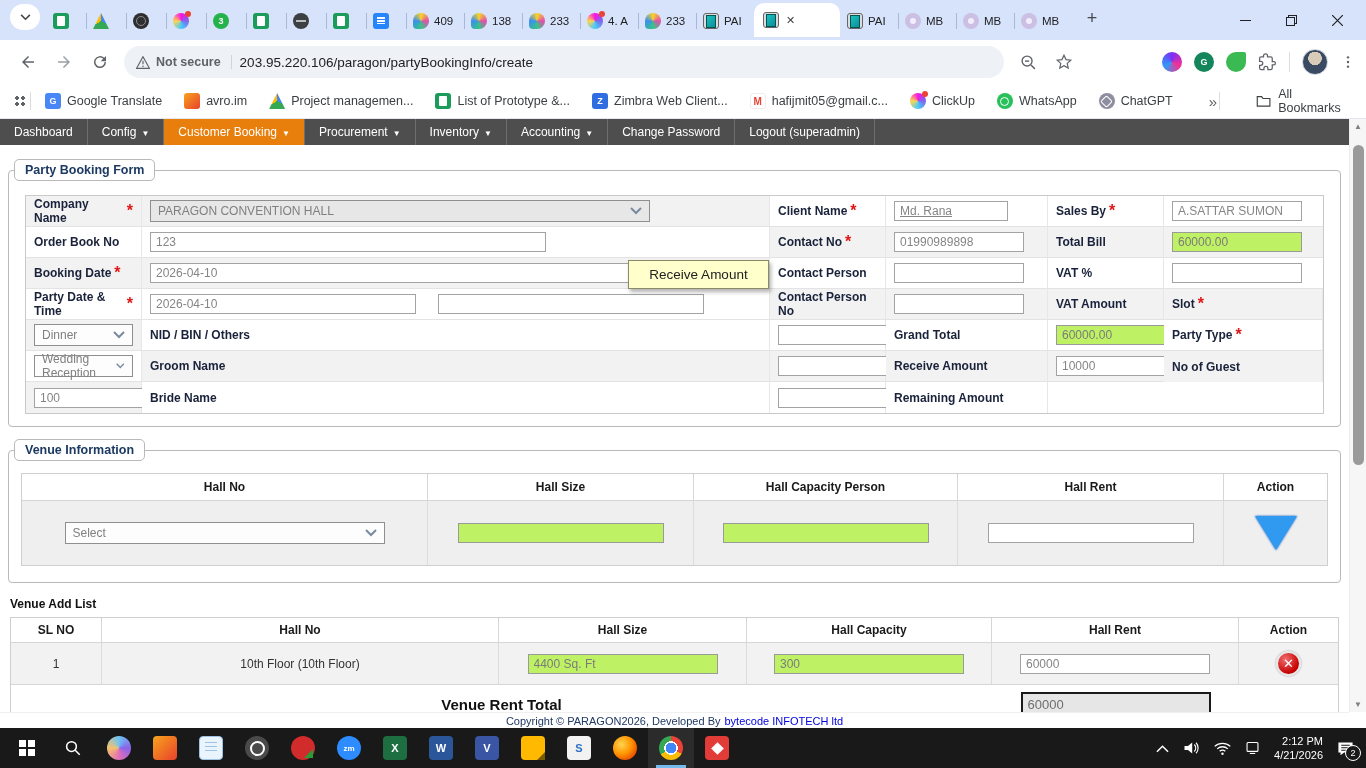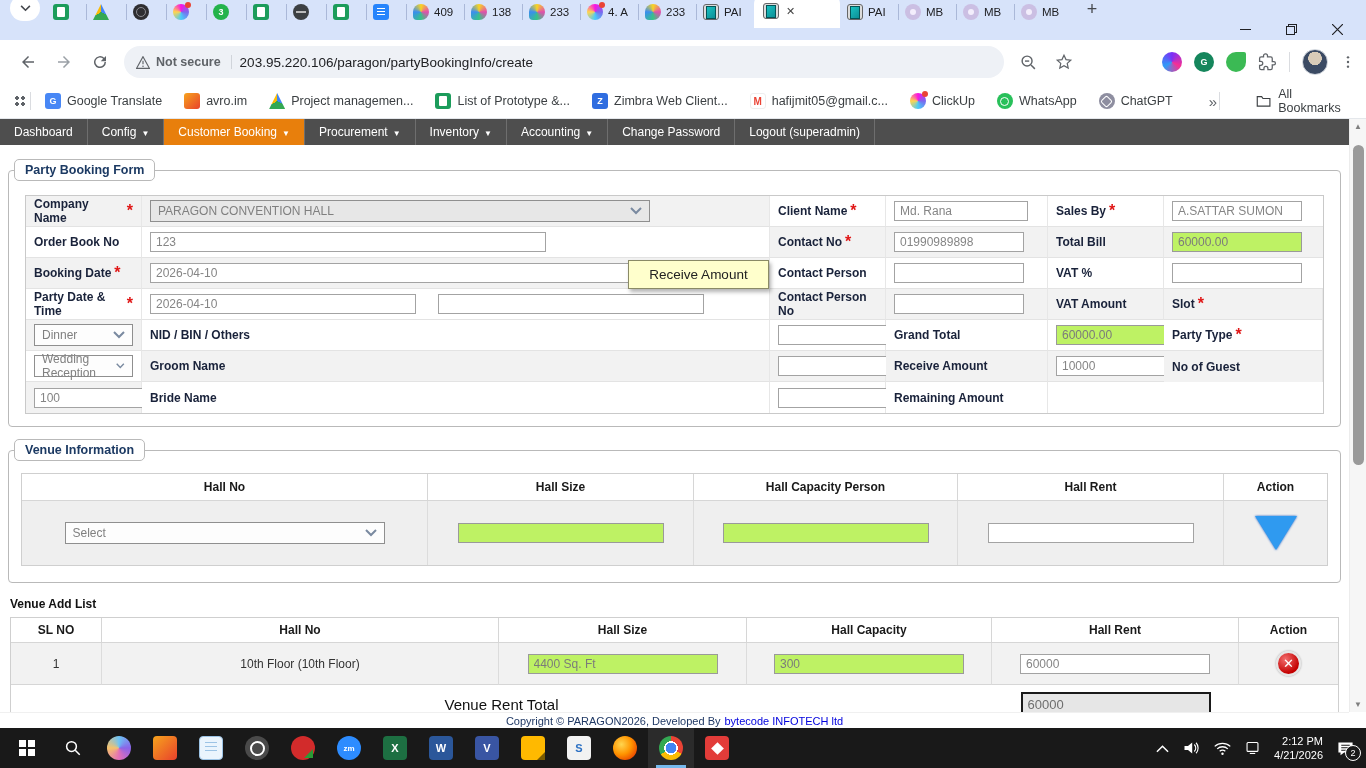--- a/index.html
+++ b/index.html
@@ -1,21 +1,21 @@
 <!DOCTYPE html>
 <html><head>
 <meta charset="utf-8">
 <style>
   *{margin:0;padding:0;box-sizing:border-box}
   html,body{width:1366px;height:768px;overflow:hidden}
   body{font-family:"Liberation Sans","DejaVu Sans",sans-serif;background:#fff;position:relative}
   .screen{width:1366px;height:768px;display:flex;flex-direction:column;position:relative}
 
   
-  .tabstrip{height:40px;background:#d7e3fa;display:flex;align-items:flex-end;padding:12px 6px;flex:none}
+  .tabstrip{height:40px;background:#d7e3fa;display:flex;align-items:flex-end;padding:3px 6px;flex:none}
   .tabsearch{width:30px;height:26px;background:#fff;border-radius:13px;margin:0 6px 7px 4px;display:flex;align-items:center;justify-content:center;flex:none}
   .tabs{display:flex;align-items:flex-end;height:40px;flex:none}
   .tab{height:32px;display:flex;align-items:center;justify-content:flex-start;padding:0 7px;gap:5px;position:relative;border-radius:8px 8px 0 0;color:#3c4043;font-size:11px}
   .tab:not(.active):not(:first-child)::before{content:"";position:absolute;left:0;top:8px;bottom:8px;width:1px;background:#aab8d8}
   .tab.active{background:#fff;border-radius:10px 10px 0 0;height:34px;padding:0 9px}
   .tab.active::before{display:none}
   .tab.active + .tab::before{display:none}
   .tab-label{white-space:nowrap;overflow:hidden;max-width:26px;color:#202124;font-size:11.5px}
   .tab-close{font-size:11px;color:#444;margin-left:2px;font-weight:bold}
   .newtab{width:28px;height:28px;display:flex;align-items:center;justify-content:center;font-size:18px;color:#45484d;margin:0 0 5px 6px}
@@ -73,21 +73,21 @@
   .vrow>div:last-child{border-right:none}
   .vaddtitle{margin:14px 0 6px 10px;font-size:12px;font-weight:bold;color:#111}
 
   .ltable{margin:0 10px;border:1px solid #cfcfcf}
   .lhead,.lrow,.lfoot{display:grid;grid-template-columns:91px 397px 248px 245px 247px 1fr}
   .lhead>div{background:#fff;border-right:1px solid #d6d6d6;border-bottom:1px solid #d6d6d6;font-size:12px;font-weight:bold;text-align:center;padding:5px 0;color:#1a1a1a}
   .lhead>div:last-child{border-right:none}
   .lrow>div{background:#f2f2f2;border-right:1px solid #dcdcdc;border-bottom:1px solid #d6d6d6;min-height:42px;display:flex;align-items:center;justify-content:center;font-size:12px;color:#333}
   .lrow>div:last-child{border-right:none}
   .lfoot>div{background:#fff;min-height:38px;display:flex;align-items:center;justify-content:center}
-  .lfoot .total-label{grid-column:1/5;font-size:15px;font-weight:normal;color:#111}
+  .lfoot .total-label{grid-column:1/5;font-size:15px;font-weight:bold;color:#111}
   .total-inp{width:190px;height:24px;background:#e6e6e6;border:2px solid #1a1a1a;color:#6e6e6e;font-size:13px;padding:0 5px;font-family:"Liberation Sans",sans-serif}
 
   .delbtn{width:25px;height:25px;border-radius:50%;background:radial-gradient(circle at 35% 30%,#f26d6d,#c40000 70%);border:2px solid #e6e6e6;box-shadow:0 0 2px #999;display:flex;align-items:center;justify-content:center;color:#fff;font-weight:bold;font-size:13px}
 
   .copyright{position:absolute;left:0;right:17px;bottom:0;height:16px;background:#fff;display:flex;align-items:center;justify-content:center;font-size:11px;color:#1f3864;gap:4px;border-top:1px solid #f0f0f0}
   .copyright a{color:#0000dd;text-decoration:none}
 
   
   .tooltip{position:absolute;left:628px;top:141px;width:141px;height:29px;background:#ffffcc;border:1px solid #8a8a66;box-shadow:2px 3px 4px rgba(0,0,0,.3);display:flex;align-items:center;justify-content:center;font-size:13.5px;color:#222;z-index:40}
   .overlay{position:absolute;inset:0;pointer-events:none;z-index:39}
@@ -421,21 +421,21 @@
                     </svg>
                   </div>
                 </div>
               </div>
               <div class="cell">
                 <span class="flabel">Client Name</span>
                 <span class="req">*</span>
               </div>
               <div class="cell">
                 <div class="ctlgap">
-                  <input class="inp" value="Md. Rana" style="width: 134px;">
+                  <input class="inp" value="Md. Rana" style="width: 114px; text-decoration: underline;">
                 </div>
               </div>
               <div class="cell">
                 <span class="flabel">Sales By</span>
                 <span class="req">*</span>
               </div>
               <div class="cell last">
                 <div class="ctlgap">
                   <input class="inp" value="A.SATTAR SUMON" style="width: 130px;">
                 </div>

